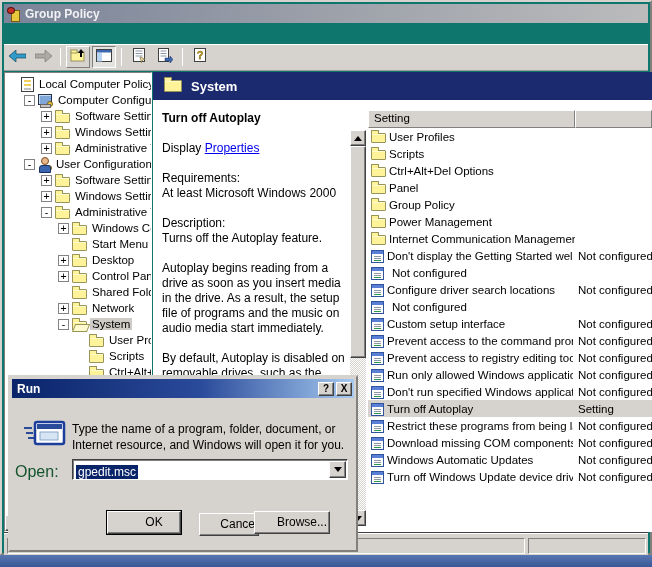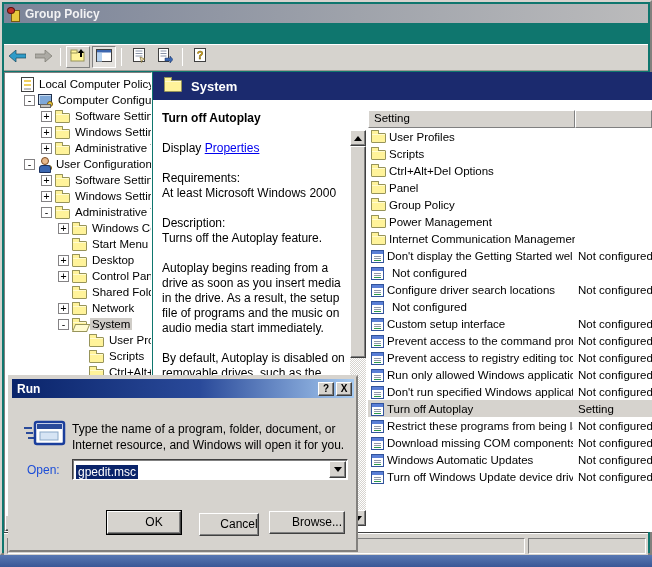--- a/index.html
+++ b/index.html
@@ -111,31 +111,31 @@
   
   .run-dialog{position:absolute;left:8px;top:375px;width:350px;height:177px;background:#D6D3CE;
     border:2px outset #D6D3CE;z-index:50;}
   .dlg-titlebar{position:absolute;left:2px;top:2px;right:2px;height:19px;
     background:linear-gradient(90deg,#0A246A 0%,#2A4A9A 55%,#A6CAF0 100%);
     display:flex;align-items:center;color:#fff;font-weight:bold;font-size:12px;padding-left:5px;}
   .dlg-buttons{margin-left:auto;display:flex;gap:2px;padding-right:2px;}
   .dlg-btn{width:16px;height:14px;background:#D6D3CE;border:1px solid;border-color:#fff #404040 #404040 #fff;
     box-shadow:inset -1px -1px 0 #808080;color:#000;font-size:10px;font-weight:bold;line-height:12px;text-align:center;}
   .dlg-msg{position:absolute;left:62px;top:44px;width:276px;font-size:12px;line-height:16px;color:#000;}
-  .open-label{position:absolute;left:17px;top:86px;font-size:12px;color:#1d4ed8;}
+  .open-label{position:absolute;left:5px;top:86px;font-size:16px;color:#14532d;}
   .combo{position:absolute;left:62px;top:82px;width:276px;height:21px;background:#fff;
     border:1px solid;border-color:#404040 #fff #fff #404040;box-shadow:inset 1px 1px 0 #808080;padding:2px 2px 2px 3px;}
   .combo-value{display:inline-block;background:#0A246A;color:#fff;font-size:12px;line-height:14px;padding:0 2px;}
   .combo-drop{position:absolute;right:1px;top:1px;bottom:1px;width:17px;background:#D6D3CE;border:1px solid;
     border-color:#fff #404040 #404040 #fff;box-shadow:inset -1px -1px 0 #808080;display:flex;align-items:center;justify-content:center;}
   .btn{position:absolute;height:23px;background:#D6D3CE;border:1px solid #404040;border-top-color:#fff;border-left-color:#fff;
     box-shadow:inset -1px -1px 0 #808080;font-size:12px;color:#000;text-align:center;line-height:20px;padding-left:20px;}
   .btn-ok{left:97px;top:134px;width:74px;box-shadow:0 0 0 1px #000,inset -1px -1px 0 #808080;}
   .btn-cancel{left:189px;top:128px;width:60px;margin-top:8px;}
-  .btn-browse{left:259px;top:134px;width:76px;}
+  .btn-browse{left:244px;top:134px;width:76px;}
 
   .taskbar{position:absolute;left:0;right:0;bottom:0;height:12px;background:linear-gradient(#5878B2,#3A5796);}
 </style>
 </head>
 <body>
 
 <div class="screen">
 
   <div class="mmc-window">
 

